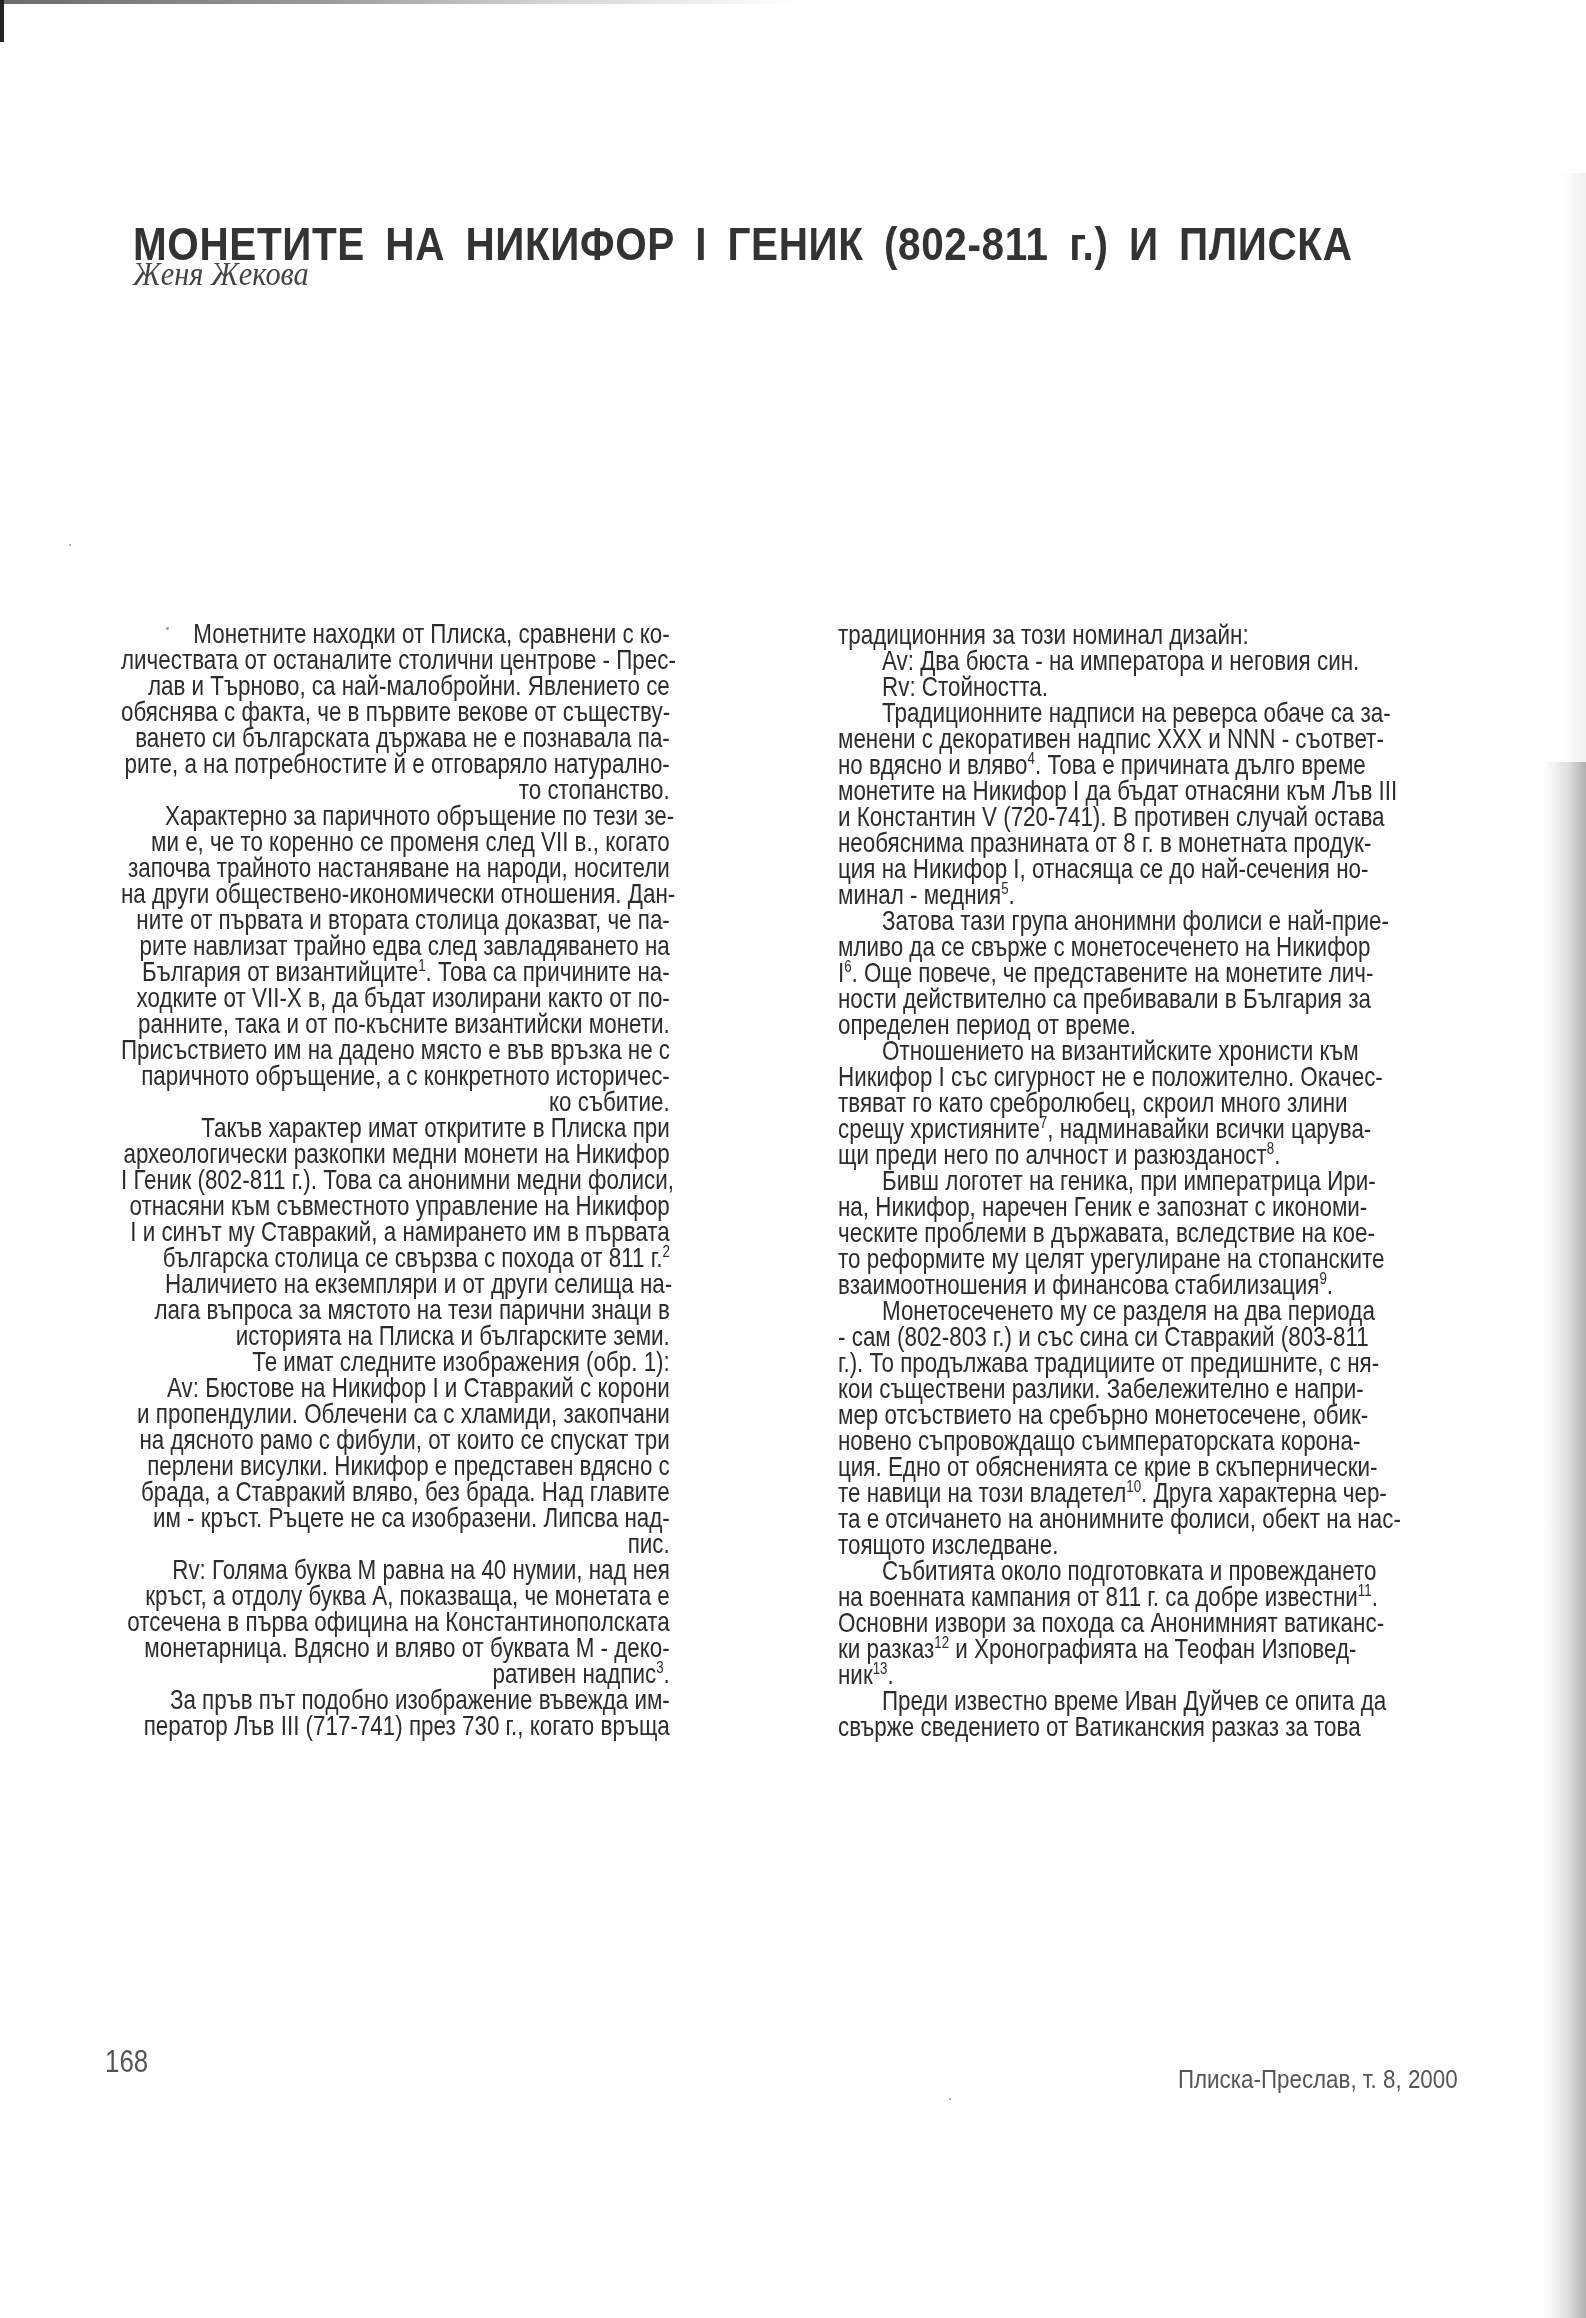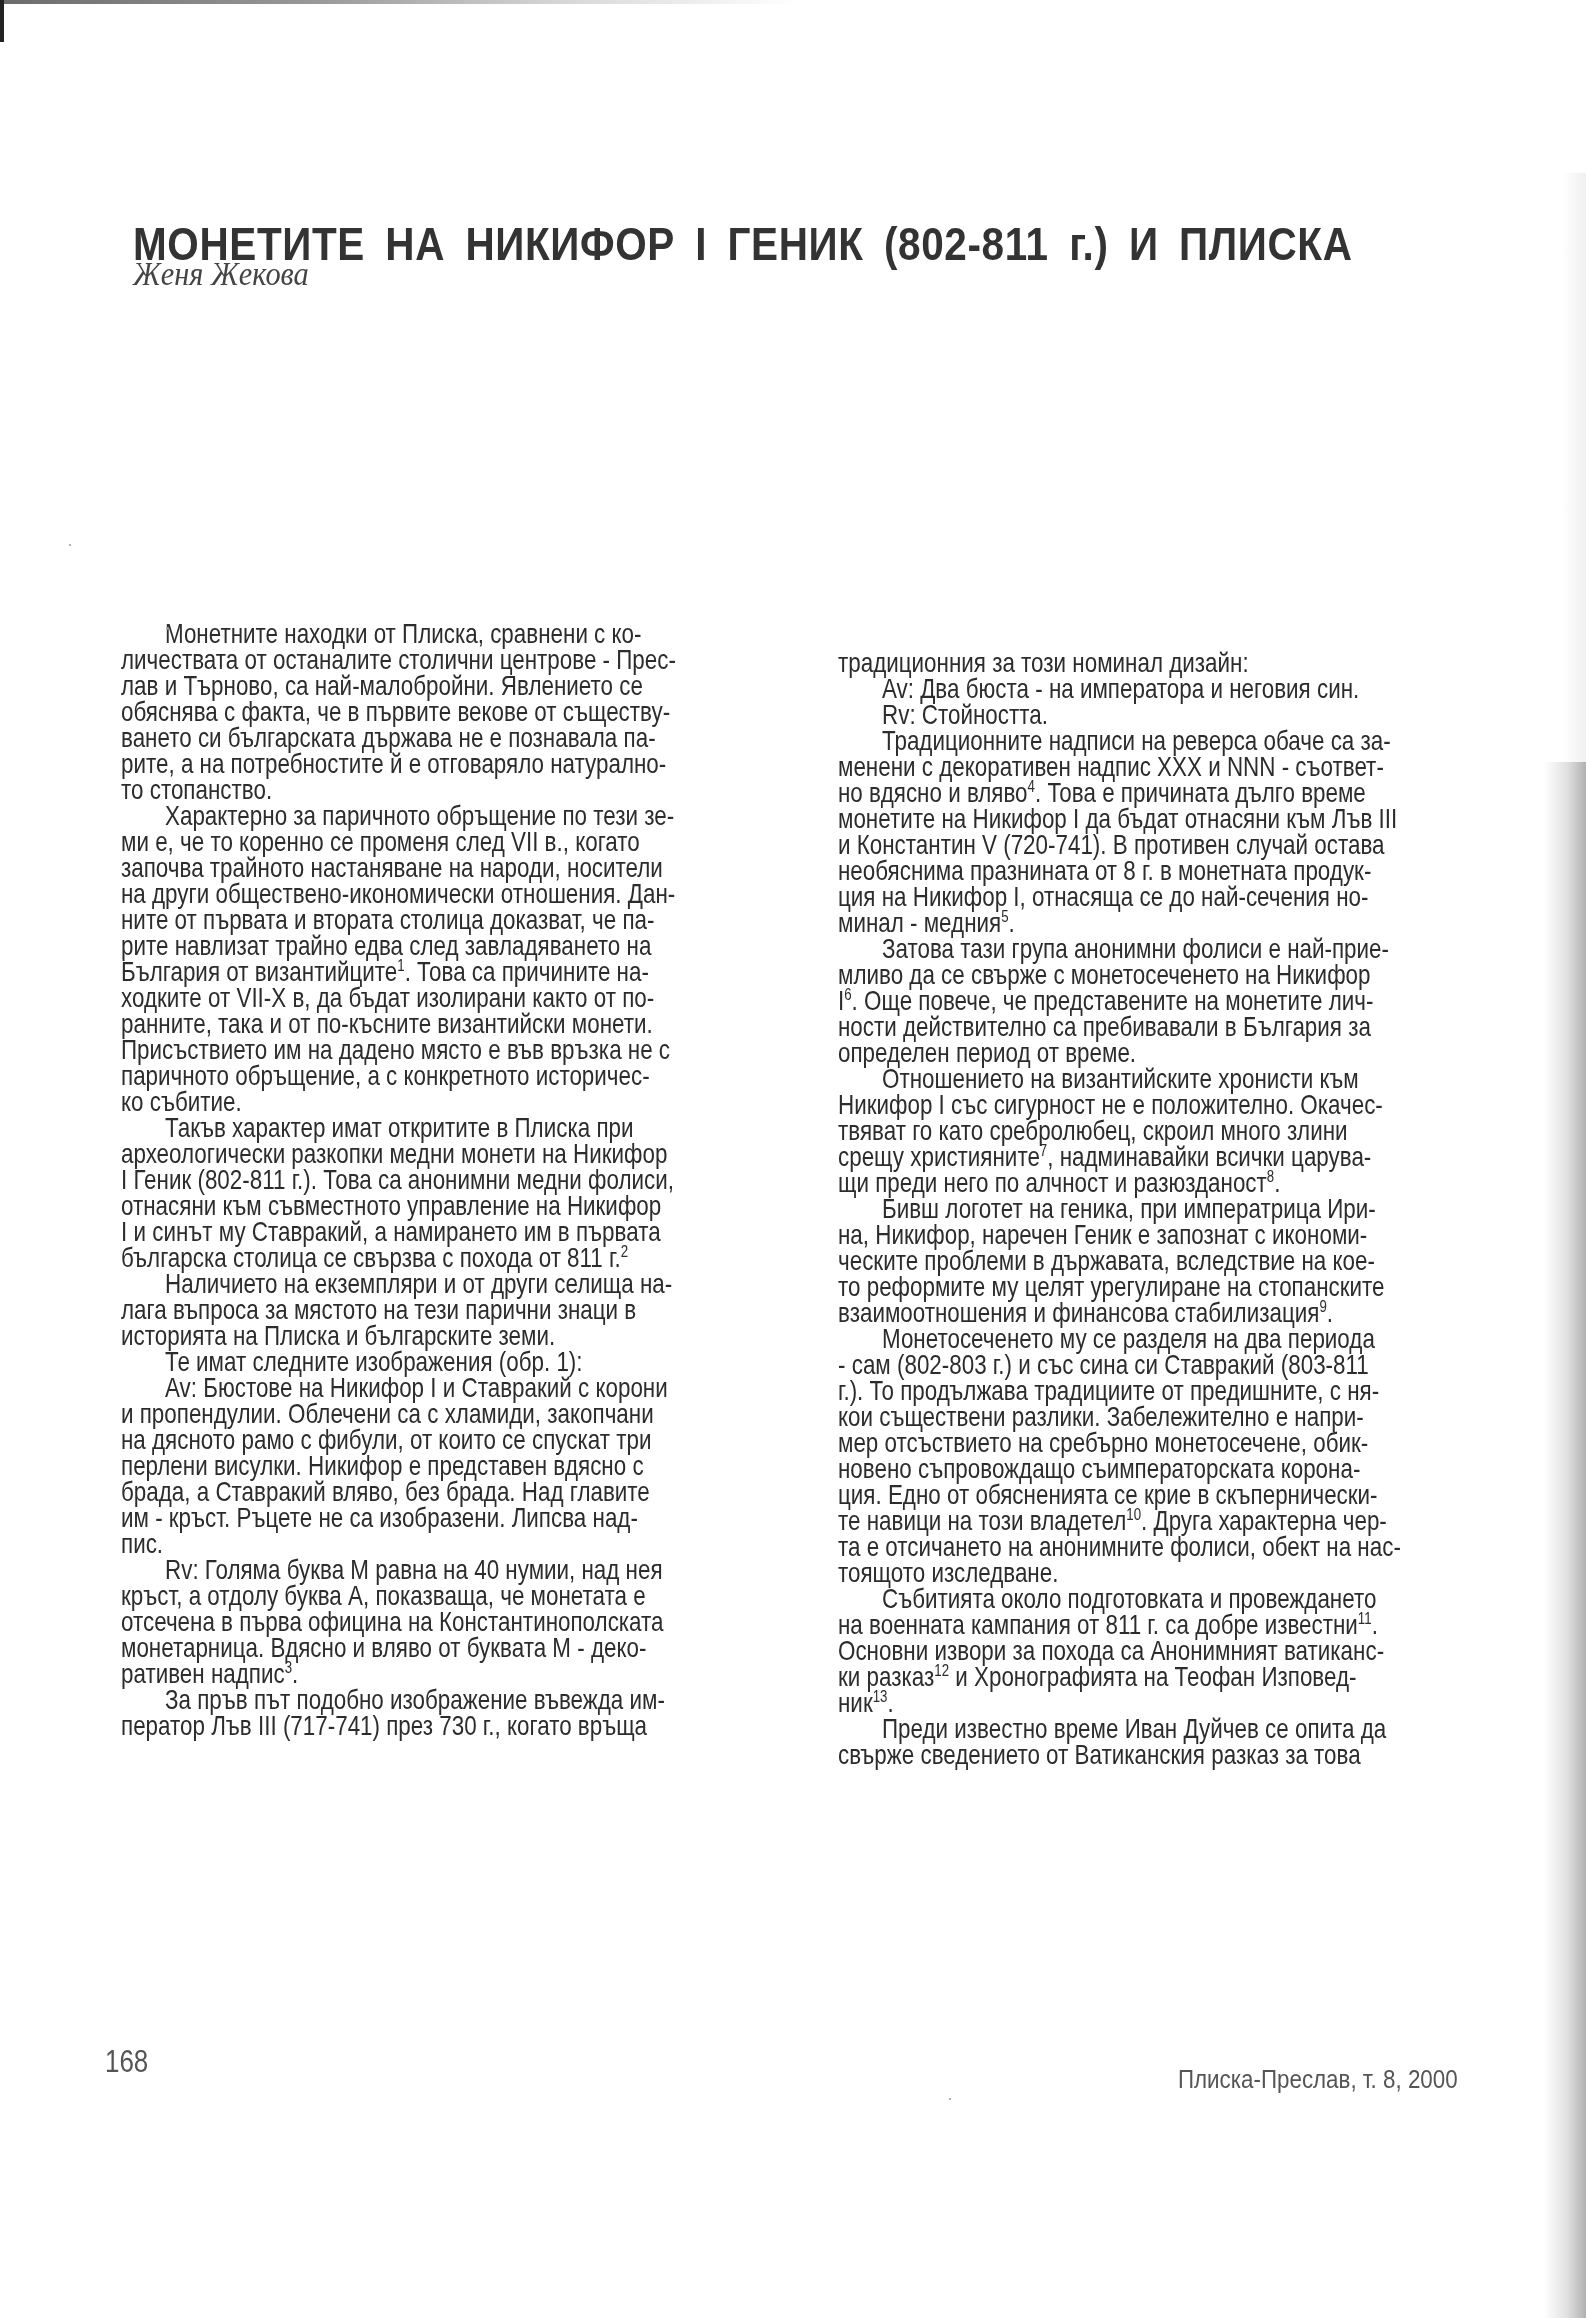--- a/index.html
+++ b/index.html
@@ -65,22 +65,22 @@
       font-size: 33px;
       color: #444;
       transform: scaleX(0.92);
       transform-origin: left top;
     }
 
     .column {
       position: absolute;
       width: 686px;
     }
-    .col-left  { left: 121px; top: 621px; }
-    .col-right { left: 838px; top: 650px; }
+    .col-left  { left: 121px; top: 621px; text-align: right; }
+    .col-right { left: 838px; top: 622px; }
 
     .line {
       display: block;
       height: 26px;
       line-height: 26px;
       font-size: 28px;
       white-space: nowrap;
       color: #2c2c2c;
       transform: scaleX(0.80);
       transform-origin: left center;

